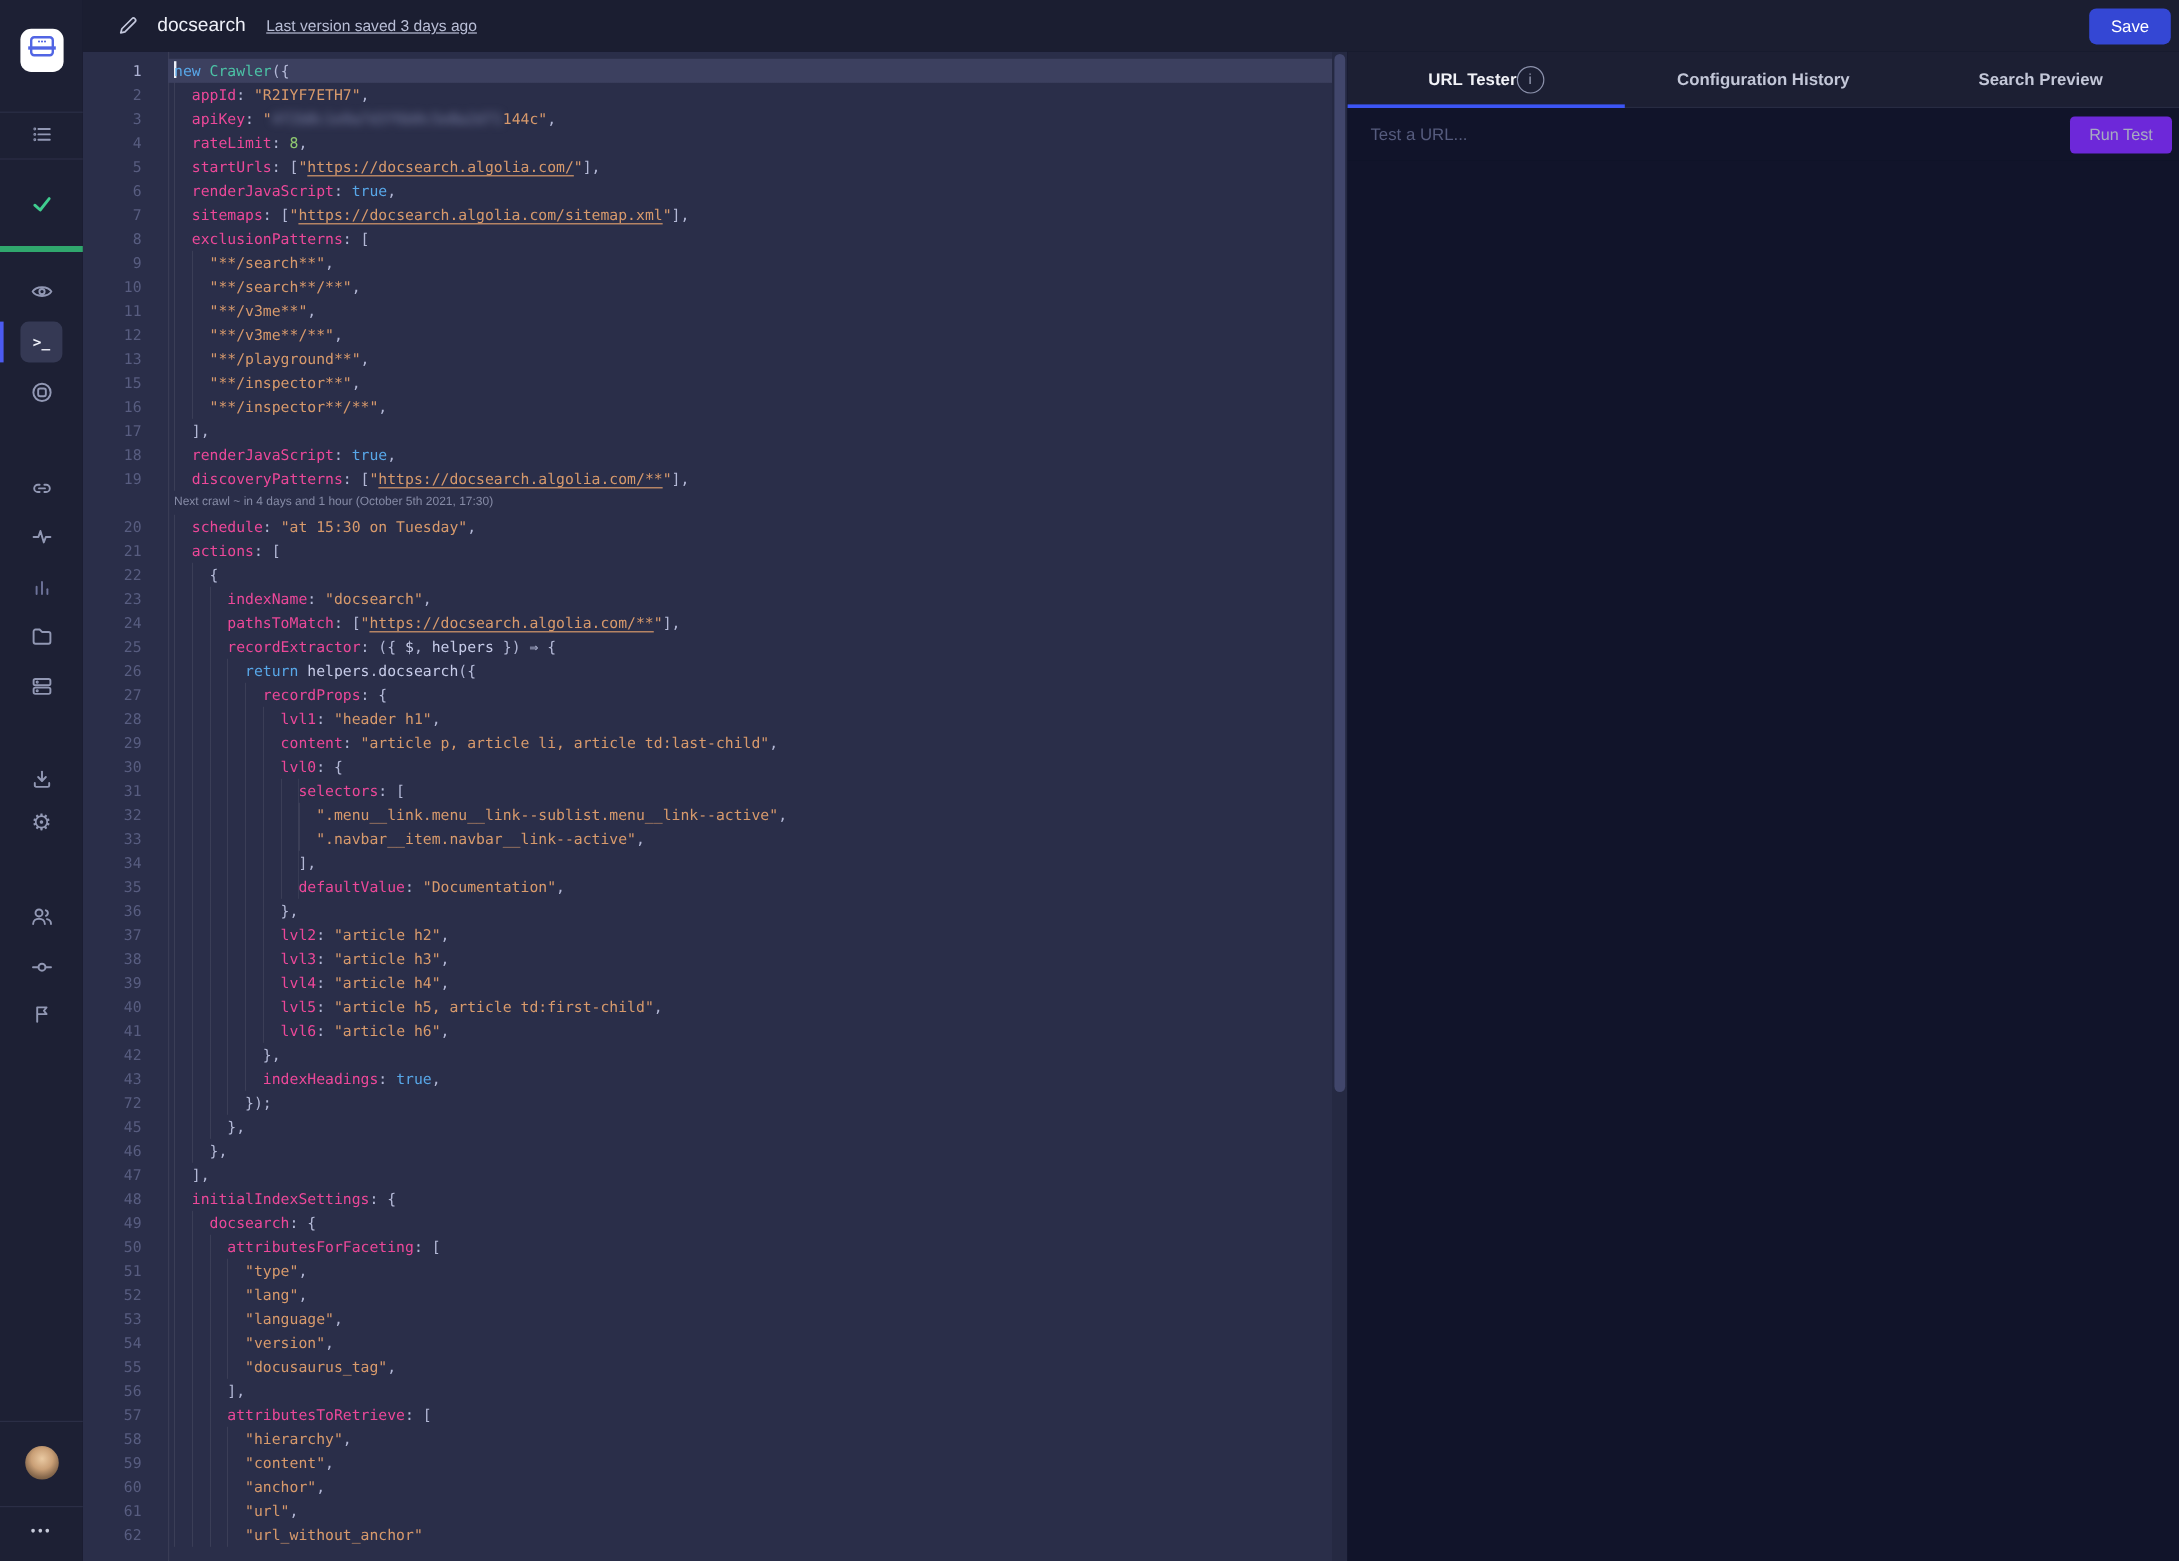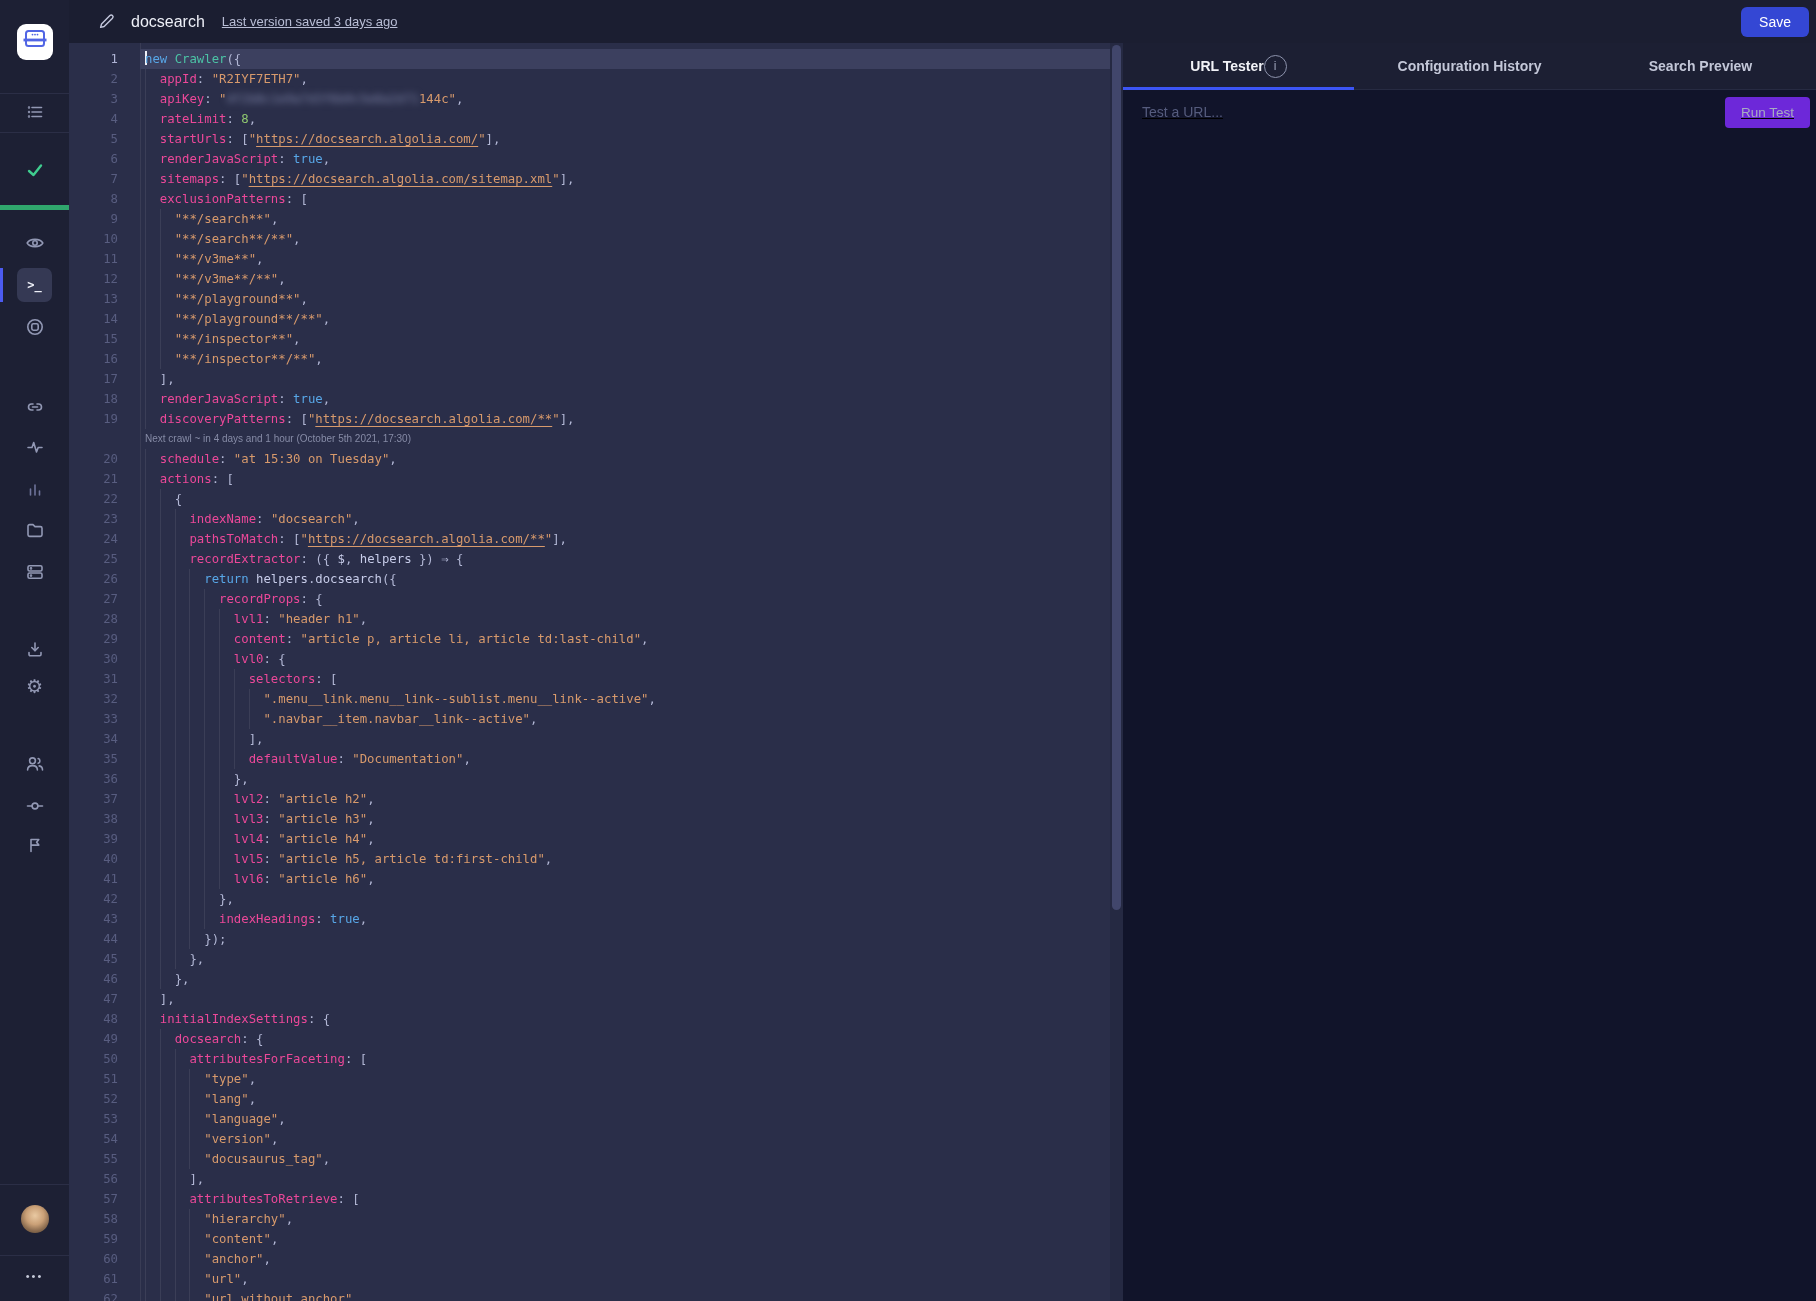--- a/index.html
+++ b/index.html
@@ -63,21 +63,21 @@
   .vthumb{position:absolute;left:2px;top:2px;width:9px;height:865px;background:#41466b;border-radius:5px;}
   
   .panel{position:absolute;left:1123px;right:0;top:43px;bottom:0;background:#11142a;display:flex;flex-direction:column;}
   .tabs{height:46px;background:#1c1f33;border-bottom:1px solid #272b42;display:flex;flex-shrink:0;}
   .tab{flex:1;display:flex;align-items:center;justify-content:center;
        font-size:14px;font-weight:600;color:#c3c7d8;cursor:pointer;position:relative;}
   .tab.active{color:#f1f2f7;}
   .tab.active::after{content:"";position:absolute;left:0;right:0;bottom:-1px;height:3px;background:#3c55f5;}
   .info-ic{width:21px;height:21px;border:1.5px solid #8d93ad;border-radius:50%;color:#9ba1b8;
            display:flex;align-items:center;justify-content:center;font-size:12px;font-weight:500;}
-  .tester{height:44px;display:flex;align-items:center;background:#11142a;padding:0 6px 0 17px;flex-shrink:0;text-decoration:underline;}
+  .tester{height:44px;display:flex;align-items:center;background:#11142a;padding:0 6px 0 17px;flex-shrink:0;}
   .url-input{flex:1;background:transparent;border:none;outline:none;font-family:inherit;
              font-size:14px;color:#c8cce0;}
   .url-input::placeholder{color:#565c7e;}
   .runtest-btn{background:#6d28d9;color:#a7acc0;border:none;border-radius:4px;
                padding:8px 16px;font-size:13.5px;font-weight:500;font-family:inherit;}
   .panel-body{flex:1;background:#11142a;}
 </style>
 </head>
 <body>
 
@@ -211,21 +211,20 @@
       <div class="cl"><span class="ln">4</span><span class="guides" style="width: 14.8px;"></span><span class="code"><span class="tk-pl">  </span><span class="tk-pr">rateLimit</span><span class="tk-pu">: </span><span class="tk-nu">8</span><span class="tk-pu">,</span></span></div>
       <div class="cl"><span class="ln">5</span><span class="guides" style="width: 14.8px;"></span><span class="code"><span class="tk-pl">  </span><span class="tk-pr">startUrls</span><span class="tk-pu">: [</span><span class="tk-st">"</span><span class="tk-lk">https://docsearch.algolia.com/</span><span class="tk-st">"</span><span class="tk-pu">],</span></span></div>
       <div class="cl"><span class="ln">6</span><span class="guides" style="width: 14.8px;"></span><span class="code"><span class="tk-pl">  </span><span class="tk-pr">renderJavaScript</span><span class="tk-pu">: </span><span class="tk-kw">true</span><span class="tk-pu">,</span></span></div>
       <div class="cl"><span class="ln">7</span><span class="guides" style="width: 14.8px;"></span><span class="code"><span class="tk-pl">  </span><span class="tk-pr">sitemaps</span><span class="tk-pu">: [</span><span class="tk-st">"</span><span class="tk-lk">https://docsearch.algolia.com/sitemap.xml</span><span class="tk-st">"</span><span class="tk-pu">],</span></span></div>
       <div class="cl"><span class="ln">8</span><span class="guides" style="width: 14.8px;"></span><span class="code"><span class="tk-pl">  </span><span class="tk-pr">exclusionPatterns</span><span class="tk-pu">: [</span></span></div>
       <div class="cl"><span class="ln">9</span><span class="guides" style="width: 29.6px;"></span><span class="code"><span class="tk-pl">    </span><span class="tk-st">"**/search**"</span><span class="tk-pu">,</span></span></div>
       <div class="cl"><span class="ln">10</span><span class="guides" style="width: 29.6px;"></span><span class="code"><span class="tk-pl">    </span><span class="tk-st">"**/search**/**"</span><span class="tk-pu">,</span></span></div>
       <div class="cl"><span class="ln">11</span><span class="guides" style="width: 29.6px;"></span><span class="code"><span class="tk-pl">    </span><span class="tk-st">"**/v3me**"</span><span class="tk-pu">,</span></span></div>
       <div class="cl"><span class="ln">12</span><span class="guides" style="width: 29.6px;"></span><span class="code"><span class="tk-pl">    </span><span class="tk-st">"**/v3me**/**"</span><span class="tk-pu">,</span></span></div>
       <div class="cl"><span class="ln">13</span><span class="guides" style="width: 29.6px;"></span><span class="code"><span class="tk-pl">    </span><span class="tk-st">"**/playground**"</span><span class="tk-pu">,</span></span></div>
-      <div class="cl"><span class="ln">14</span><span class="guides" style="width: 29.6px;"></span><span class="code"><span class="tk-pl">    </span><span class="tk-st">"**/playground**/**"</span><span class="tk-pu">,</span></span></div>
       <div class="cl"><span class="ln">15</span><span class="guides" style="width: 29.6px;"></span><span class="code"><span class="tk-pl">    </span><span class="tk-st">"**/inspector**"</span><span class="tk-pu">,</span></span></div>
       <div class="cl"><span class="ln">16</span><span class="guides" style="width: 29.6px;"></span><span class="code"><span class="tk-pl">    </span><span class="tk-st">"**/inspector**/**"</span><span class="tk-pu">,</span></span></div>
       <div class="cl"><span class="ln">17</span><span class="guides" style="width: 14.8px;"></span><span class="code"><span class="tk-pl">  </span><span class="tk-pu">],</span></span></div>
       <div class="cl"><span class="ln">18</span><span class="guides" style="width: 14.8px;"></span><span class="code"><span class="tk-pl">  </span><span class="tk-pr">renderJavaScript</span><span class="tk-pu">: </span><span class="tk-kw">true</span><span class="tk-pu">,</span></span></div>
       <div class="cl"><span class="ln">19</span><span class="guides" style="width: 14.8px;"></span><span class="code"><span class="tk-pl">  </span><span class="tk-pr">discoveryPatterns</span><span class="tk-pu">: [</span><span class="tk-st">"</span><span class="tk-lk">https://docsearch.algolia.com/**</span><span class="tk-st">"</span><span class="tk-pu">],</span></span></div>
       <div class="cl ann"><span class="anntext">Next crawl ~ in 4 days and 1 hour (October 5th 2021, 17:30)</span></div>
       <div class="cl"><span class="ln">20</span><span class="guides" style="width: 14.8px;"></span><span class="code"><span class="tk-pl">  </span><span class="tk-pr">schedule</span><span class="tk-pu">: </span><span class="tk-st">"at 15:30 on Tuesday"</span><span class="tk-pu">,</span></span></div>
       <div class="cl"><span class="ln">21</span><span class="guides" style="width: 14.8px;"></span><span class="code"><span class="tk-pl">  </span><span class="tk-pr">actions</span><span class="tk-pu">: [</span></span></div>
       <div class="cl"><span class="ln">22</span><span class="guides" style="width: 29.6px;"></span><span class="code"><span class="tk-pl">    </span><span class="tk-pu">{</span></span></div>
       <div class="cl"><span class="ln">23</span><span class="guides" style="width: 44.4px;"></span><span class="code"><span class="tk-pl">      </span><span class="tk-pr">indexName</span><span class="tk-pu">: </span><span class="tk-st">"docsearch"</span><span class="tk-pu">,</span></span></div>
@@ -242,21 +241,21 @@
       <div class="cl"><span class="ln">34</span><span class="guides" style="width: 103.6px;"></span><span class="code"><span class="tk-pl">              </span><span class="tk-pu">],</span></span></div>
       <div class="cl"><span class="ln">35</span><span class="guides" style="width: 103.6px;"></span><span class="code"><span class="tk-pl">              </span><span class="tk-pr">defaultValue</span><span class="tk-pu">: </span><span class="tk-st">"Documentation"</span><span class="tk-pu">,</span></span></div>
       <div class="cl"><span class="ln">36</span><span class="guides" style="width: 88.8px;"></span><span class="code"><span class="tk-pl">            </span><span class="tk-pu">},</span></span></div>
       <div class="cl"><span class="ln">37</span><span class="guides" style="width: 88.8px;"></span><span class="code"><span class="tk-pl">            </span><span class="tk-pr">lvl2</span><span class="tk-pu">: </span><span class="tk-st">"article h2"</span><span class="tk-pu">,</span></span></div>
       <div class="cl"><span class="ln">38</span><span class="guides" style="width: 88.8px;"></span><span class="code"><span class="tk-pl">            </span><span class="tk-pr">lvl3</span><span class="tk-pu">: </span><span class="tk-st">"article h3"</span><span class="tk-pu">,</span></span></div>
       <div class="cl"><span class="ln">39</span><span class="guides" style="width: 88.8px;"></span><span class="code"><span class="tk-pl">            </span><span class="tk-pr">lvl4</span><span class="tk-pu">: </span><span class="tk-st">"article h4"</span><span class="tk-pu">,</span></span></div>
       <div class="cl"><span class="ln">40</span><span class="guides" style="width: 88.8px;"></span><span class="code"><span class="tk-pl">            </span><span class="tk-pr">lvl5</span><span class="tk-pu">: </span><span class="tk-st">"article h5, article td:first-child"</span><span class="tk-pu">,</span></span></div>
       <div class="cl"><span class="ln">41</span><span class="guides" style="width: 88.8px;"></span><span class="code"><span class="tk-pl">            </span><span class="tk-pr">lvl6</span><span class="tk-pu">: </span><span class="tk-st">"article h6"</span><span class="tk-pu">,</span></span></div>
       <div class="cl"><span class="ln">42</span><span class="guides" style="width: 74px;"></span><span class="code"><span class="tk-pl">          </span><span class="tk-pu">},</span></span></div>
       <div class="cl"><span class="ln">43</span><span class="guides" style="width: 74px;"></span><span class="code"><span class="tk-pl">          </span><span class="tk-pr">indexHeadings</span><span class="tk-pu">: </span><span class="tk-kw">true</span><span class="tk-pu">,</span></span></div>
-      <div class="cl"><span class="ln">44</span><span class="guides" style="width: 59.2px;"></span><span class="code"><span class="tk-pl">        </span><span class="tk-pu">});</span></span></div>
+      <div class="cl"><span class="ln">72</span><span class="guides" style="width: 59.2px;"></span><span class="code"><span class="tk-pl">        </span><span class="tk-pu">});</span></span></div>
       <div class="cl"><span class="ln">45</span><span class="guides" style="width: 44.4px;"></span><span class="code"><span class="tk-pl">      </span><span class="tk-pu">},</span></span></div>
       <div class="cl"><span class="ln">46</span><span class="guides" style="width: 29.6px;"></span><span class="code"><span class="tk-pl">    </span><span class="tk-pu">},</span></span></div>
       <div class="cl"><span class="ln">47</span><span class="guides" style="width: 14.8px;"></span><span class="code"><span class="tk-pl">  </span><span class="tk-pu">],</span></span></div>
       <div class="cl"><span class="ln">48</span><span class="guides" style="width: 14.8px;"></span><span class="code"><span class="tk-pl">  </span><span class="tk-pr">initialIndexSettings</span><span class="tk-pu">: {</span></span></div>
       <div class="cl"><span class="ln">49</span><span class="guides" style="width: 29.6px;"></span><span class="code"><span class="tk-pl">    </span><span class="tk-pr">docsearch</span><span class="tk-pu">: {</span></span></div>
       <div class="cl"><span class="ln">50</span><span class="guides" style="width: 44.4px;"></span><span class="code"><span class="tk-pl">      </span><span class="tk-pr">attributesForFaceting</span><span class="tk-pu">: [</span></span></div>
       <div class="cl"><span class="ln">51</span><span class="guides" style="width: 59.2px;"></span><span class="code"><span class="tk-pl">        </span><span class="tk-st">"type"</span><span class="tk-pu">,</span></span></div>
       <div class="cl"><span class="ln">52</span><span class="guides" style="width: 59.2px;"></span><span class="code"><span class="tk-pl">        </span><span class="tk-st">"lang"</span><span class="tk-pu">,</span></span></div>
       <div class="cl"><span class="ln">53</span><span class="guides" style="width: 59.2px;"></span><span class="code"><span class="tk-pl">        </span><span class="tk-st">"language"</span><span class="tk-pu">,</span></span></div>
       <div class="cl"><span class="ln">54</span><span class="guides" style="width: 59.2px;"></span><span class="code"><span class="tk-pl">        </span><span class="tk-st">"version"</span><span class="tk-pu">,</span></span></div>

